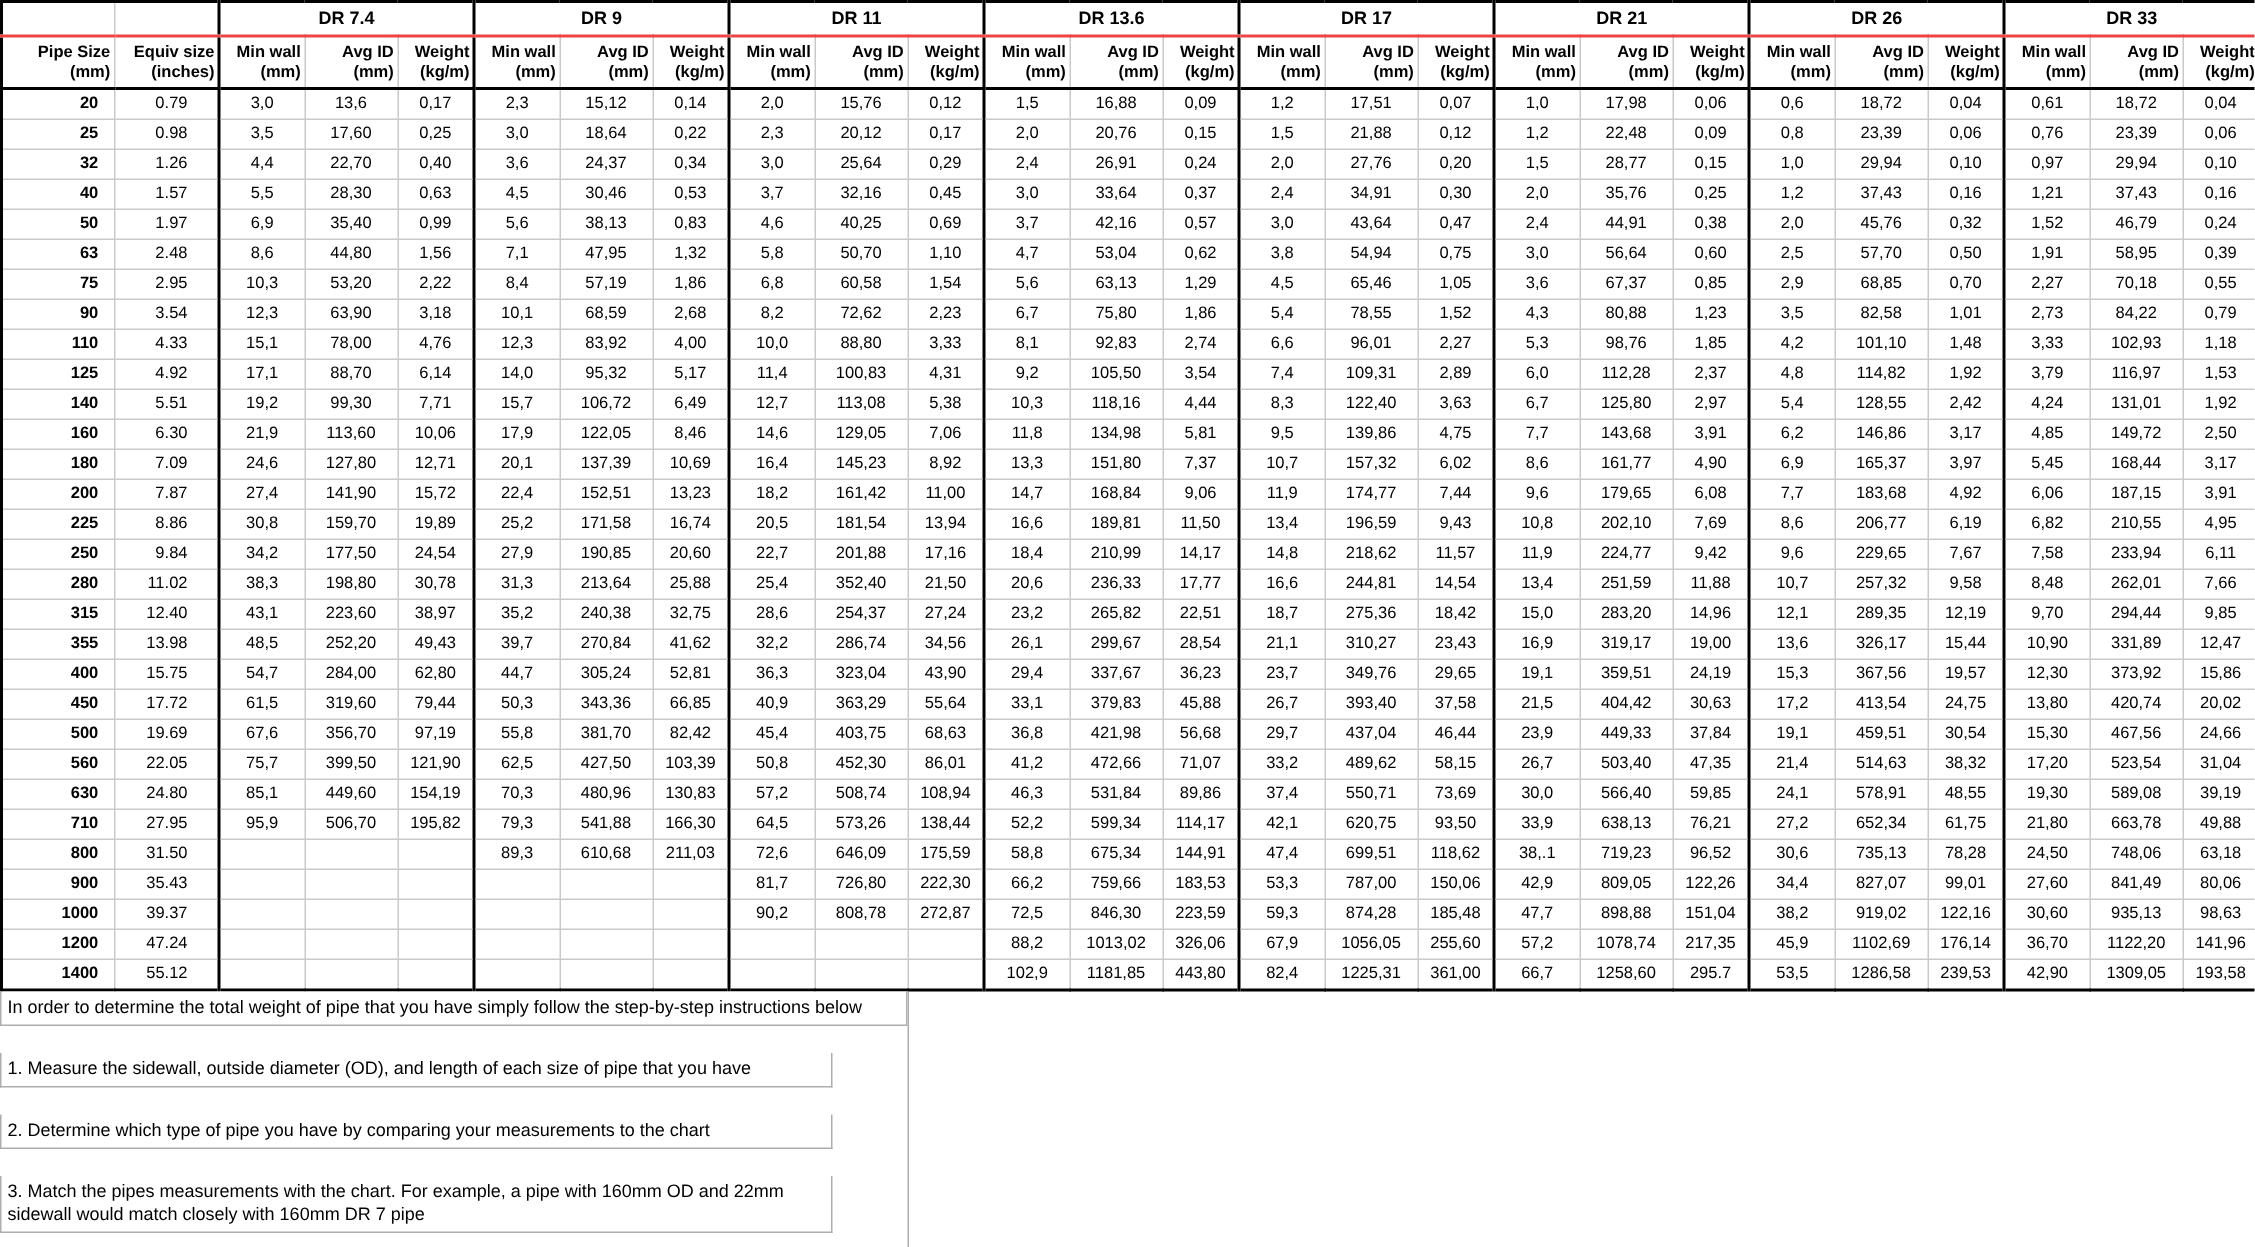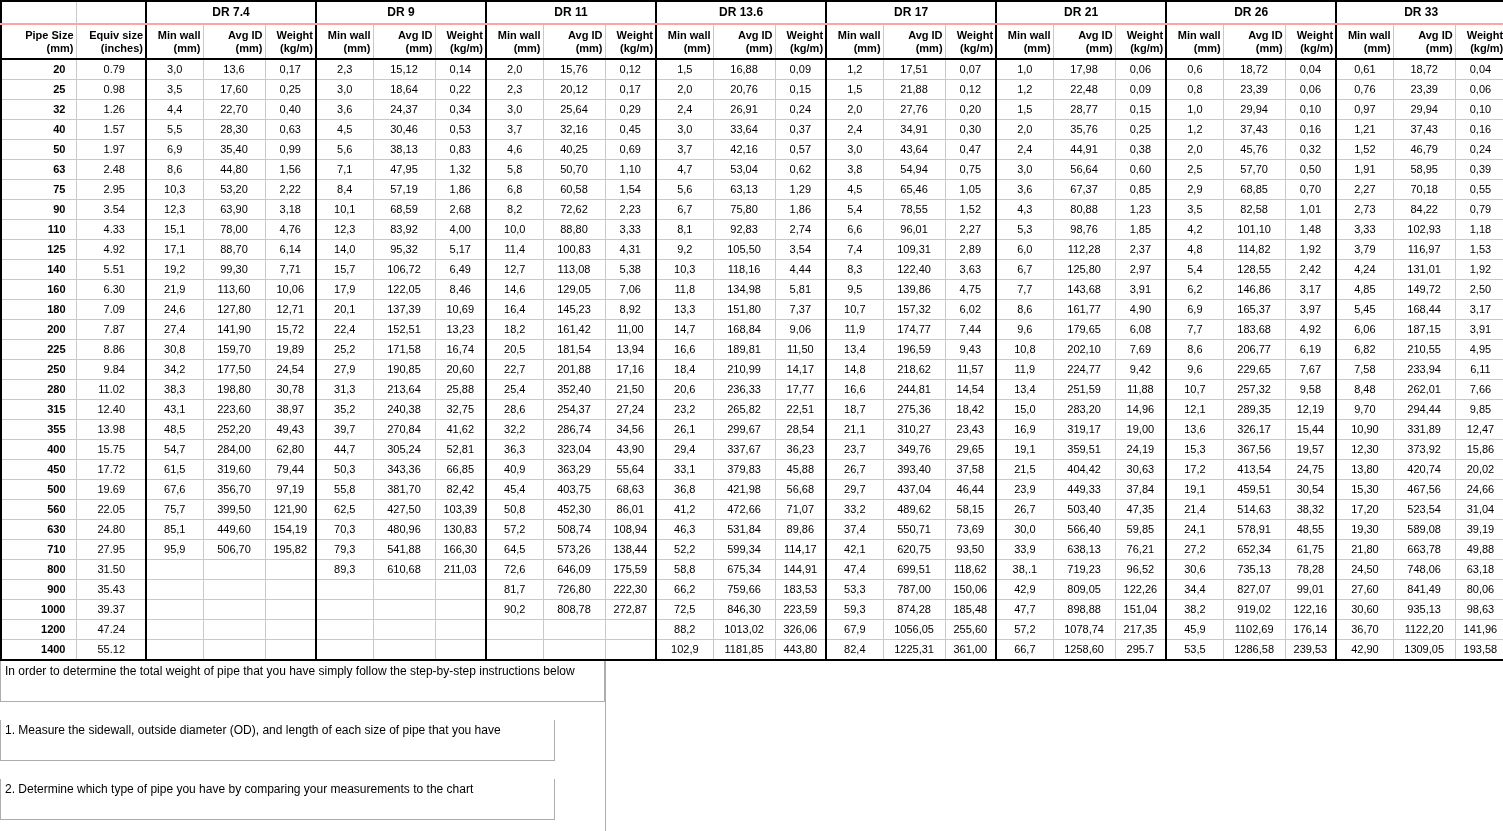--- a/index.html
+++ b/index.html
@@ -7,35 +7,35 @@
 
   table[data-name="pipe-weight-table"]{
     border-collapse:collapse;table-layout:fixed;width:1503px;
     border:2px solid #000;
   }
   th,td{
     border:1px solid #c9c9c9;overflow:hidden;white-space:nowrap;
     height:19px;padding:0 2px;font-size:11px;line-height:13px;vertical-align:middle;
   }
   thead th{white-space:normal;font-weight:bold;background:#fff;}
-  tr.grouprow th{height:21px;border-bottom:2px solid #fca5a5;font-size:12px;margin-left:36px;}
+  tr.grouprow th{height:21px;border-bottom:2px solid #ef4444;font-size:12px;margin-left:36px;}
   tr.subrow th{height:33px;border-bottom:2px solid #000;text-align:right;}
   th.lefthead{text-align:left;padding-left:4px;}
   .gs{border-left:2px solid #000 !important;}
   td.c-size{font-weight:bold;text-align:right;padding-right:10px;}
   td.c-equiv{text-align:right;padding-right:20px;}
   td.c-val{text-align:center;}
 
   .instructions{
     width:605px;border-right:1px solid #adadad;border-bottom:2px solid #000;
     font-size:12px;line-height:15px;
   }
   .instr-row{
     border:1px solid #adadad;border-top:none;box-sizing:border-box;
-    padding:3px 4px 22px 4px;background:#fff;
+    padding:3px 4px 4px 4px;background:#fff;
   }
   .instr-row.intro{width:605px;border-top:none;}
   .instr-row.step{width:555px;margin-top:18px;}
 </style>
 </head>
 <body>
 
 <div id="page" data-name="pipe-weight-chart-page">
   <table data-name="pipe-weight-table">
     <colgroup data-name="column-widths">
@@ -949,16 +949,17 @@
           <td class="c-val" data-name="value-cell">1309,05</td>
           <td class="c-val" data-name="value-cell">193,58</td>
         </tr>
       </tbody>
   </table>
   <div class="instructions" data-name="instructions-panel">
     <div class="instr-row intro" data-name="instructions-intro">In order to determine the total weight of pipe that you have simply follow the step-by-step instructions below</div>
     <div data-name="instructions-steps">
         <div class="instr-row step" data-name="instruction-step">1. Measure the sidewall, outside diameter (OD), and length of each size of pipe that you have</div>
         <div class="instr-row step" data-name="instruction-step">2. Determine which type of pipe you have by comparing your measurements to the chart</div>
+        <div class="instr-row step" data-name="instruction-step">3. Match the pipes measurements with the chart. For example, a pipe with 160mm OD and 22mm sidewall would match closely with 160mm DR 7 pipe</div>
         <div class="instr-row step" data-name="instruction-step">5.  If you have more than one size of pipe, add each pipe weight together and the sum will be the total weight in kgs</div>
       </div>
   </div>
 </div>
 
 </body></html>

